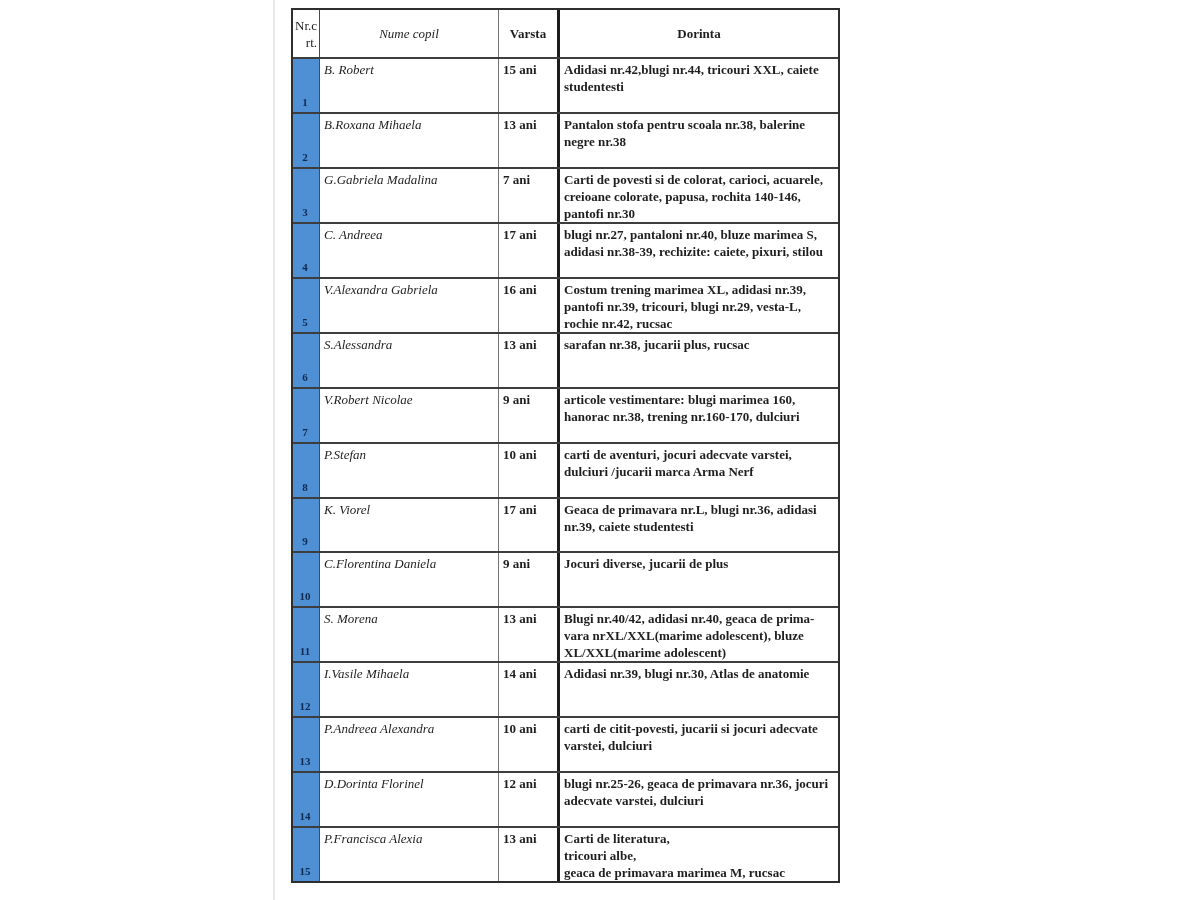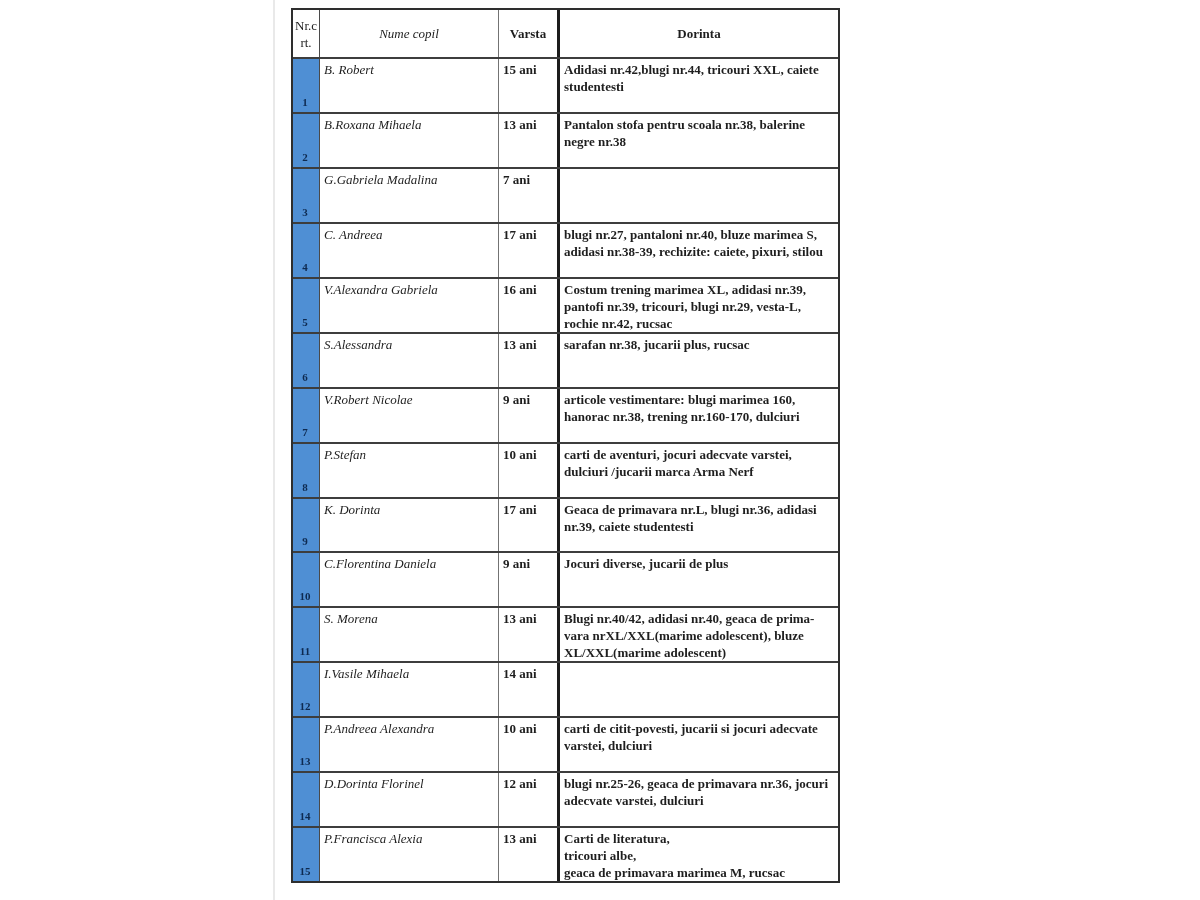--- a/index.html
+++ b/index.html
@@ -81,21 +81,21 @@
   }
   .header .cell {
     display: flex;
     align-items: center;
     justify-content: center;
     text-align: center;
     padding: 2px;
   }
   .header .c-nr {
     justify-content: flex-start;
-    text-align: center;
+    text-align: right;
     padding-left: 2px;
   }
   .rows-container .c-nr {
     background: var(--rownum-bg, #4f8fd4);
     display: flex;
     align-items: flex-end;
     justify-content: center;
     color: var(--rownum-fg, #0e2a50);
     font-size: 11px;
     font-weight: bold;
@@ -128,20 +128,21 @@
       <div class="cell c-nr"><span>2</span></div>
       <div class="cell c-name">B.Roxana Mihaela</div>
       <div class="cell c-age">13 ani</div>
       <div class="cell c-wish">Pantalon stofa pentru scoala nr.38, balerine negre nr.38</div>
     </div>
 
     <div class="row">
       <div class="cell c-nr"><span>3</span></div>
       <div class="cell c-name">G.Gabriela Madalina</div>
       <div class="cell c-age">7 ani</div>
+      <div class="cell c-wish">Carti de povesti si de colorat, carioci, acuarele, creioane colorate,  papusa, rochita 140-146, pantofi nr.30</div>
     </div>
 
     <div class="row">
       <div class="cell c-nr"><span>4</span></div>
       <div class="cell c-name">C. Andreea</div>
       <div class="cell c-age">17 ani</div>
       <div class="cell c-wish">blugi nr.27, pantaloni nr.40, bluze marimea S, adidasi nr.38-39, rechizite: caiete, pixuri, stilou</div>
     </div>
 
     <div class="row">
@@ -167,21 +168,21 @@
 
     <div class="row">
       <div class="cell c-nr"><span>8</span></div>
       <div class="cell c-name">P.Stefan</div>
       <div class="cell c-age">10 ani</div>
       <div class="cell c-wish">carti de aventuri, jocuri adecvate varstei, dulciuri /jucarii marca Arma Nerf</div>
     </div>
 
     <div class="row">
       <div class="cell c-nr"><span>9</span></div>
-      <div class="cell c-name">K. Dorinta</div>
+      <div class="cell c-name">K. Viorel</div>
       <div class="cell c-age">17 ani</div>
       <div class="cell c-wish">Geaca de primavara nr.L, blugi nr.36, adidasi nr.39, caiete studentesti</div>
     </div>
 
     <div class="row">
       <div class="cell c-nr"><span>10</span></div>
       <div class="cell c-name">C.Florentina Daniela</div>
       <div class="cell c-age">9  ani</div>
       <div class="cell c-wish">Jocuri diverse, jucarii de plus</div>
     </div>
@@ -190,20 +191,21 @@
       <div class="cell c-nr"><span>11</span></div>
       <div class="cell c-name">S. Morena</div>
       <div class="cell c-age">13 ani</div>
       <div class="cell c-wish">Blugi nr.40/42, adidasi nr.40, geaca de prima-vara nrXL/XXL(marime adolescent), bluze XL/XXL(marime adolescent)</div>
     </div>
 
     <div class="row">
       <div class="cell c-nr"><span>12</span></div>
       <div class="cell c-name">I.Vasile Mihaela</div>
       <div class="cell c-age">14 ani</div>
+      <div class="cell c-wish">Adidasi nr.39, blugi nr.30, Atlas de anatomie</div>
     </div>
 
     <div class="row">
       <div class="cell c-nr"><span>13</span></div>
       <div class="cell c-name">P.Andreea Alexandra</div>
       <div class="cell c-age">10 ani</div>
       <div class="cell c-wish">carti de citit-povesti, jucarii si jocuri adecvate varstei, dulciuri</div>
     </div>
 
     <div class="row">

